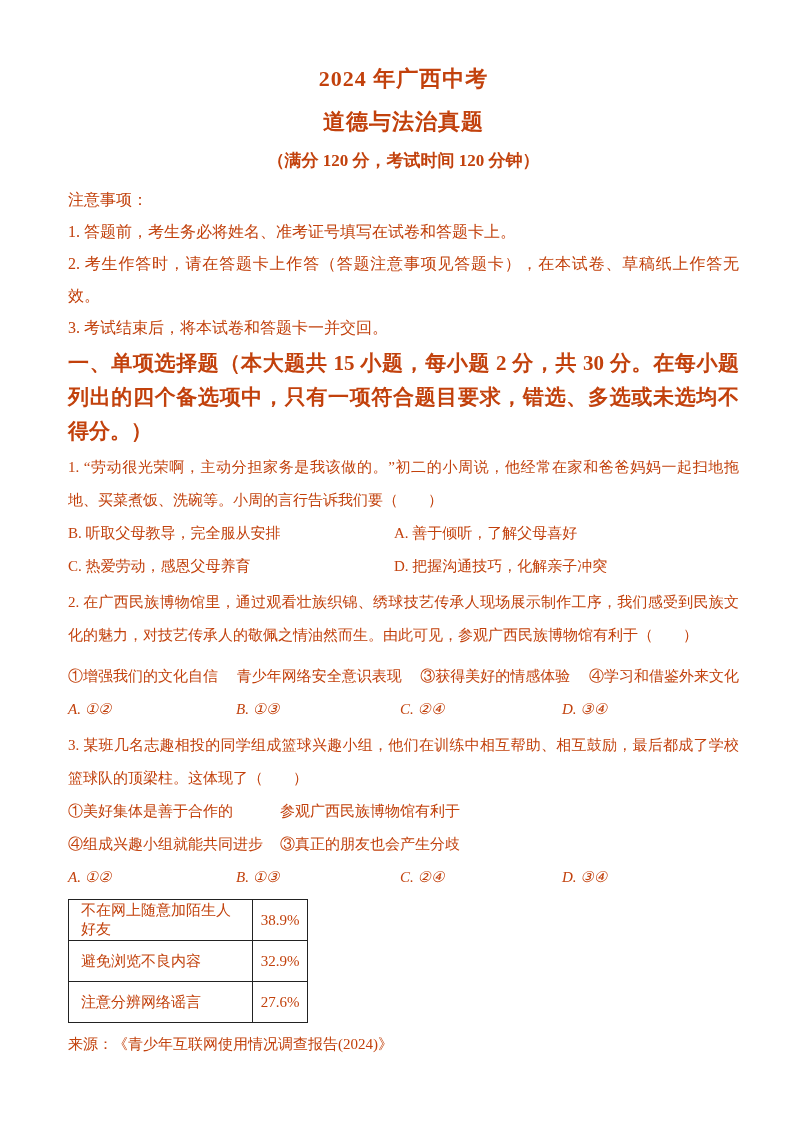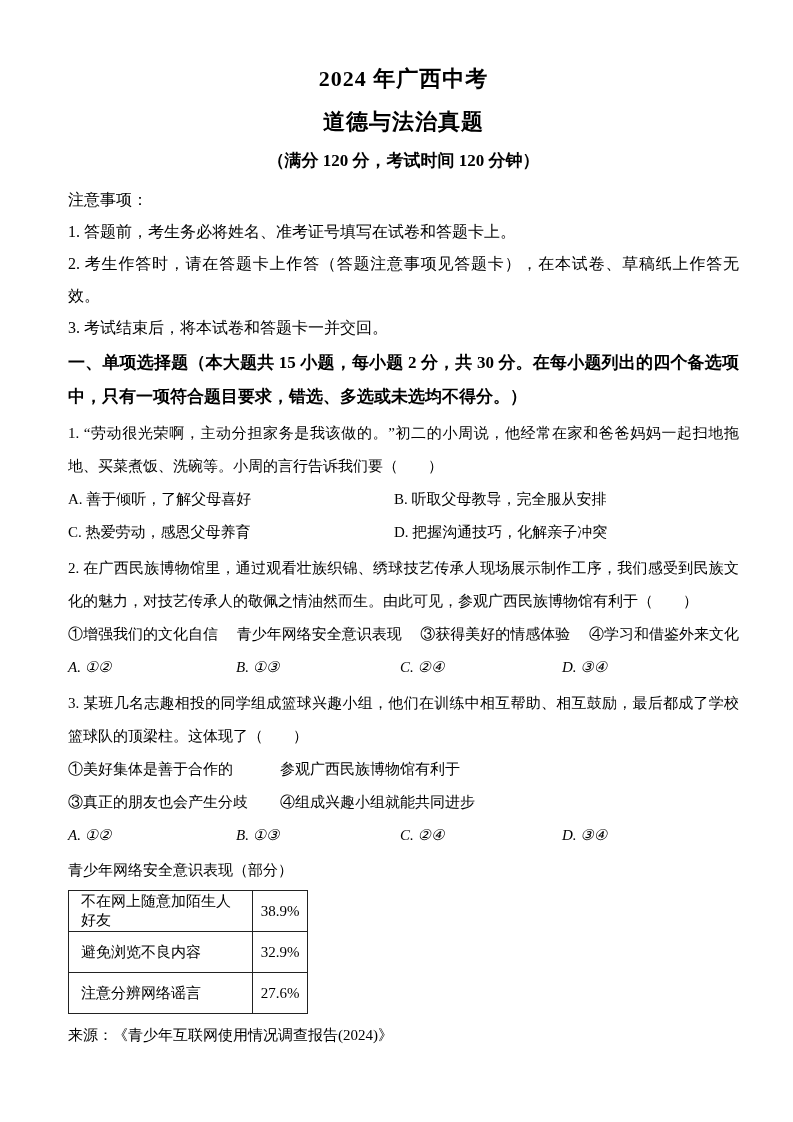--- a/index.html
+++ b/index.html
@@ -3,21 +3,21 @@
 <meta charset="utf-8">
 <style>
   * { margin: 0; padding: 0; box-sizing: border-box; }
   html, body { background: #ffffff; }
   .page {
     position: relative;
     width: 793px;
     height: 1122px;
     margin: 0 auto;
     background: #ffffff;
-    color: #000000;
+    color: #c2410c;
     font-family: "Liberation Serif", "DejaVu Serif", serif;
     padding: 64px 54px 0 68px;
     overflow: hidden;
   }
   .title-line {
     font-size: 22px;
     font-weight: 700;
     text-align: center;
     line-height: 30px;
     letter-spacing: 1px;
@@ -31,21 +31,21 @@
     line-height: 26px;
     margin-bottom: 10px;
   }
   .notice p {
     font-size: 16px;
     font-weight: 400;
     line-height: 32px;
     text-align: justify;
   }
   .section-heading {
-    font-size: 17px;
+    font-size: 21px;
     font-weight: 700;
     line-height: 34px;
     text-align: justify;
     margin-top: 2px;
   }
   .question { margin-top: 3px; }
   .stem {
     font-size: 15px;
     line-height: 33px;
     text-align: justify;
@@ -61,20 +61,21 @@
     grid-template-columns: 168px 164px 162px 1fr;
     font-size: 15px;
     line-height: 33px;
     font-style: italic;
   }
   .subitems-flex {
     display: flex;
     justify-content: space-between;
     font-size: 15px;
     line-height: 33px;
+    margin-top: 8px;
   }
   .subitems-grid {
     display: grid;
     grid-template-columns: 212px 1fr;
     font-size: 15px;
     line-height: 33px;
   }
   .table-caption {
     font-size: 15px;
     line-height: 30px;
@@ -112,22 +113,22 @@
     <p>1. 答题前，考生务必将姓名、准考证号填写在试卷和答题卡上。</p>
     <p>2. 考生作答时，请在答题卡上作答（答题注意事项见答题卡），在本试卷、草稿纸上作答无效。</p>
     <p>3. 考试结束后，将本试卷和答题卡一并交回。</p>
   </div>
 
   <p class="section-heading">一、单项选择题（本大题共 15 小题，每小题 2 分，共 30 分。在每小题列出的四个备选项中，只有一项符合题目要求，错选、多选或未选均不得分。）</p>
 
   <div class="question">
     <p class="stem">1. “劳动很光荣啊，主动分担家务是我该做的。”初二的小周说，他经常在家和爸爸妈妈一起扫地拖地、买菜煮饭、洗碗等。小周的言行告诉我们要（　　）</p>
     <div class="opts-2col">
+      <span>B. 听取父母教导，完全服从安排</span>
       <span>A. 善于倾听，了解父母喜好</span>
-      <span>B. 听取父母教导，完全服从安排</span>
     </div>
     <div class="opts-2col">
       <span>C. 热爱劳动，感恩父母养育</span>
       <span>D. 把握沟通技巧，化解亲子冲突</span>
     </div>
   </div>
 
   <div class="question">
     <p class="stem">2. 在广西民族博物馆里，通过观看壮族织锦、绣球技艺传承人现场展示制作工序，我们感受到民族文化的魅力，对技艺传承人的敬佩之情油然而生。由此可见，参观广西民族博物馆有利于（　　）</p>
     <div class="subitems-flex">
@@ -144,33 +145,32 @@
     </div>
   </div>
 
   <div class="question">
     <p class="stem">3. 某班几名志趣相投的同学组成篮球兴趣小组，他们在训练中相互帮助、相互鼓励，最后都成了学校篮球队的顶梁柱。这体现了（　　）</p>
     <div class="subitems-grid">
       <span>①美好集体是善于合作的</span>
       <span>参观广西民族博物馆有利于</span>
     </div>
     <div class="subitems-grid">
+      <span>④组成兴趣小组就能共同进步</span>
       <span>③真正的朋友也会产生分歧</span>
-      <span>④组成兴趣小组就能共同进步</span>
     </div>
     <div class="opts-4col">
       <span>A. ①②</span>
       <span>B. ①③</span>
       <span>C. ②④</span>
       <span>D. ③④</span>
     </div>
   </div>
 
   <div class="question">
-    <p class="table-caption">青少年网络安全意识表现（部分）</p>
     <table class="survey">
       <tbody>
         <tr>
           <td class="label-cell">不在网上随意加陌生人好友</td>
           <td class="value-cell">38.9%</td>
         </tr>
         <tr>
           <td class="label-cell">避免浏览不良内容</td>
           <td class="value-cell">32.9%</td>
         </tr>

